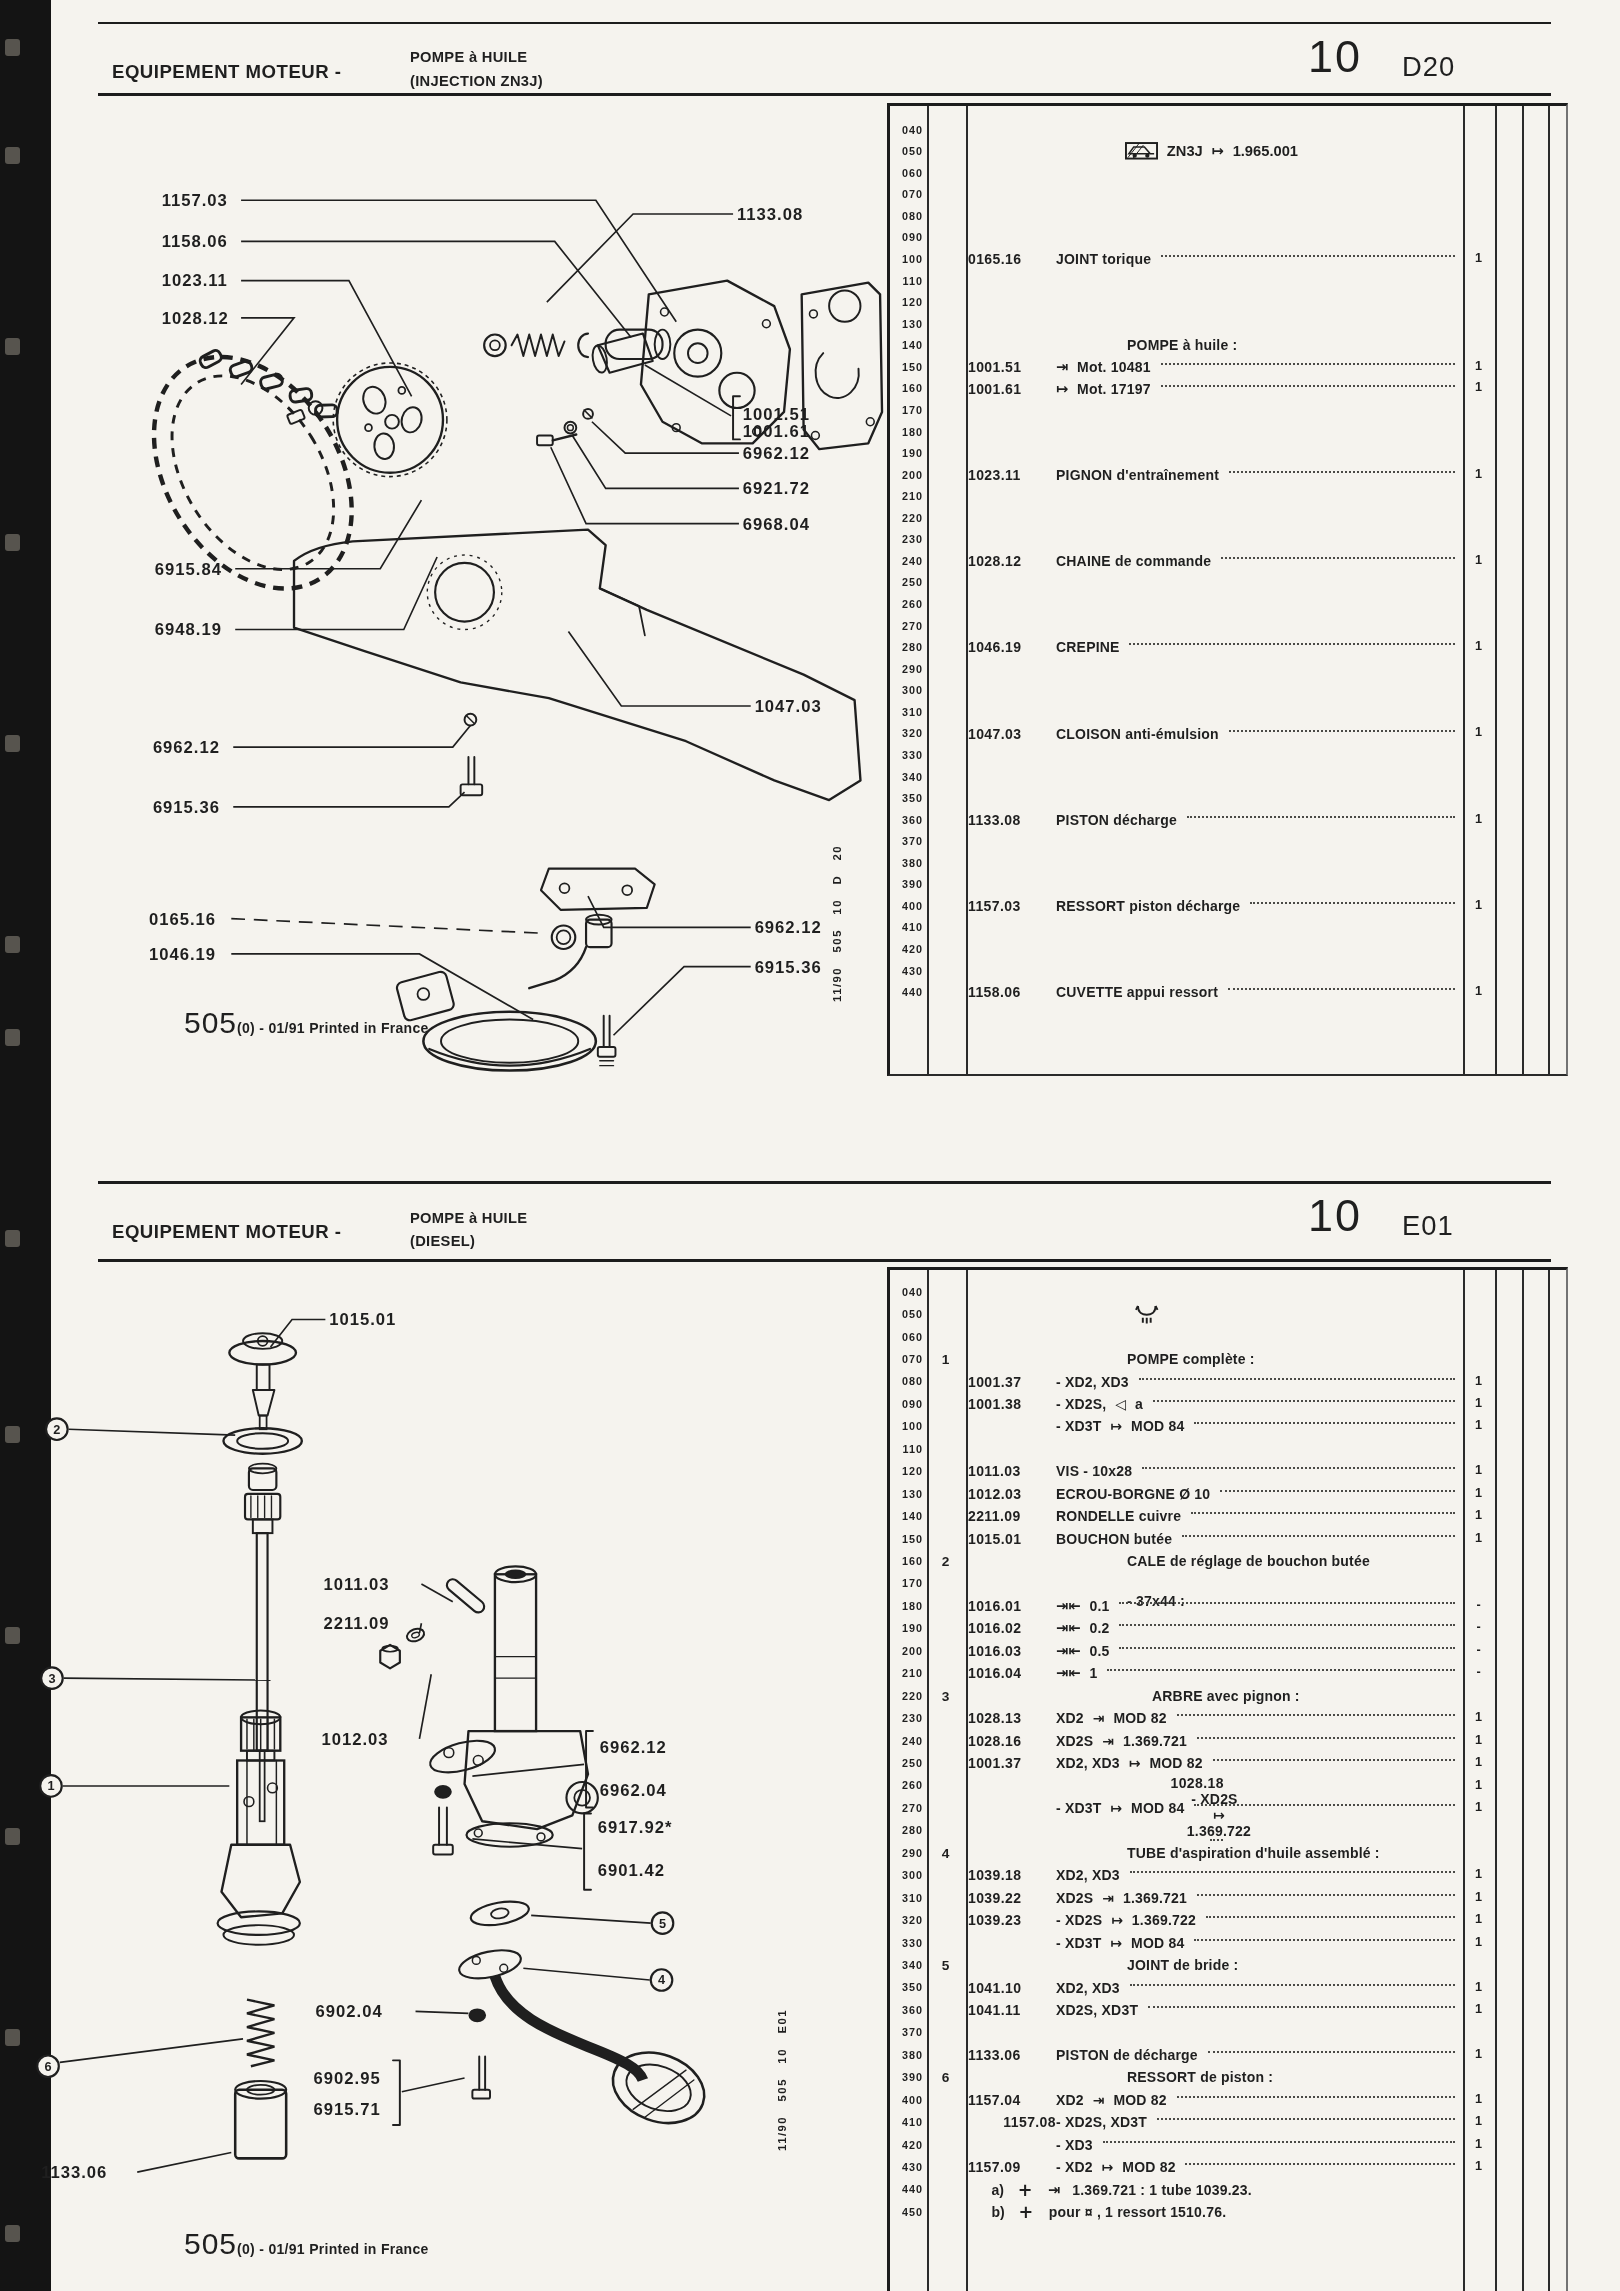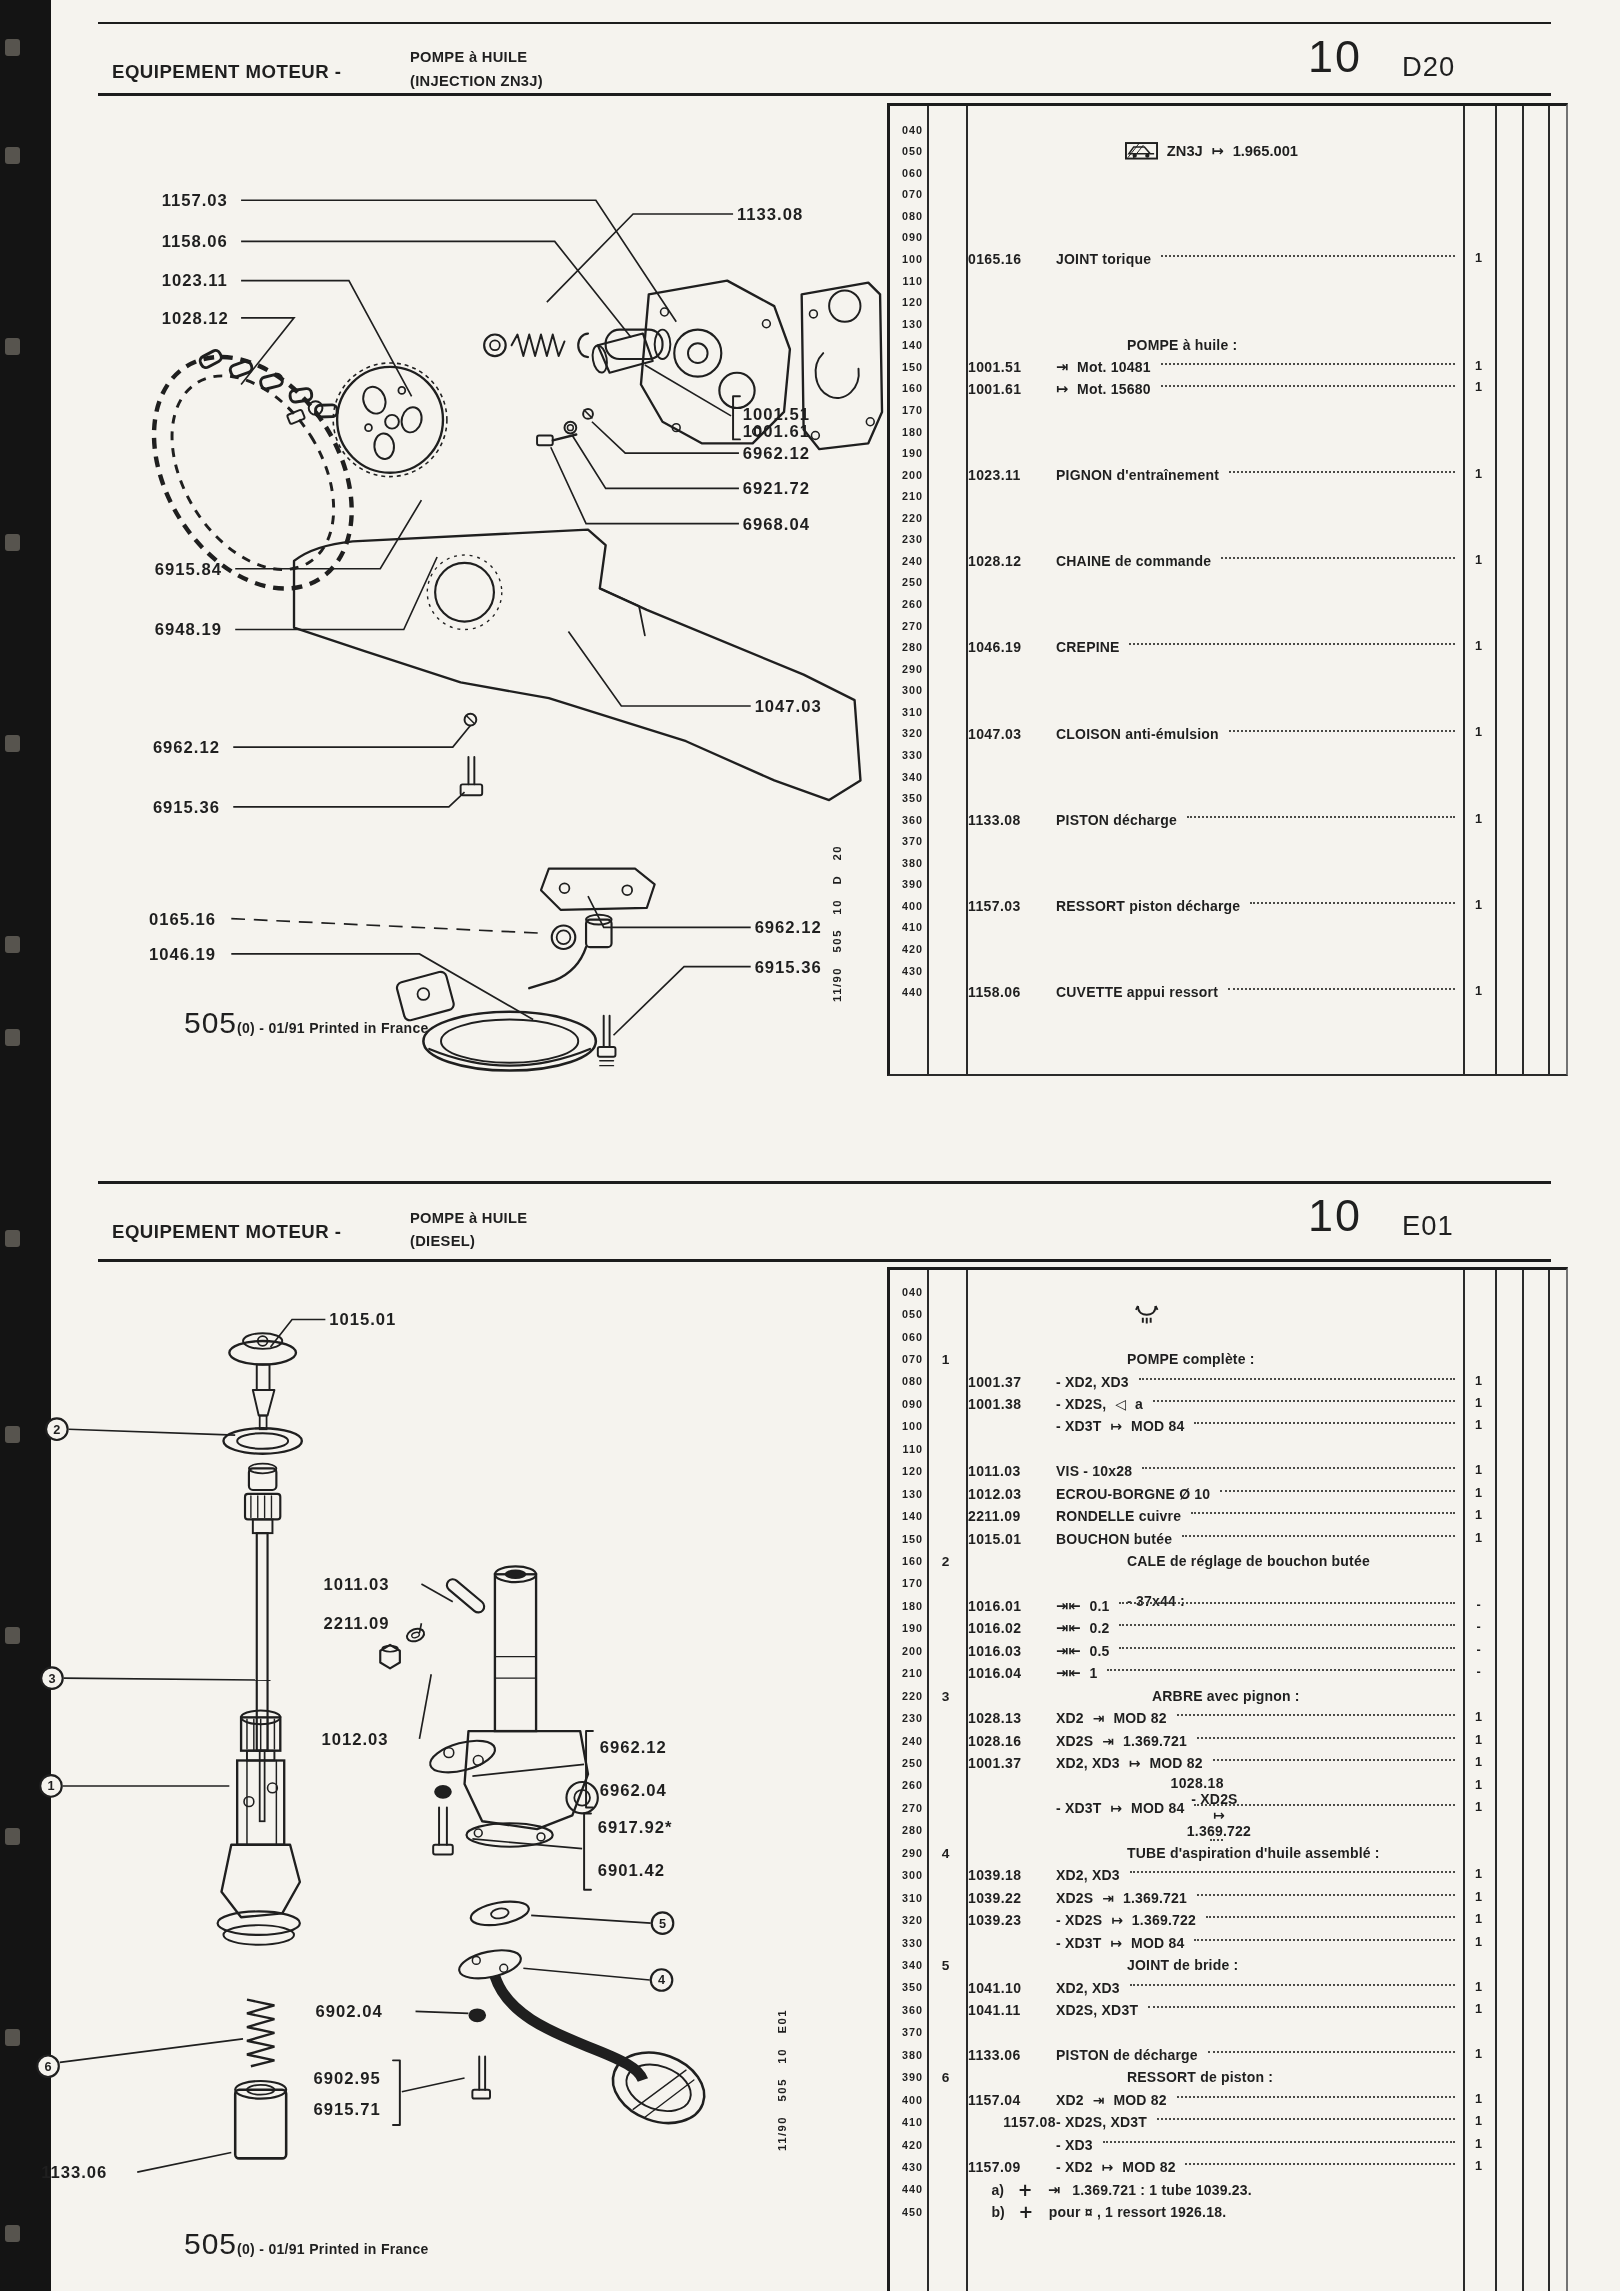--- a/index.html
+++ b/index.html
@@ -152,21 +152,21 @@
       <div class="trow" style="top: 250px;">
         <span class="part">1001.51</span>
         <span class="sy sym">⇥</span>
         <span class="desc">Mot. 10481</span>
         <span class="dots"></span>
       </div>
       <span class="qty" style="position: absolute; left: 573px; top: 253px;">1</span>
       <div class="trow" style="top: 272px;">
         <span class="part">1001.61</span>
         <span class="sy sym">↦</span>
-        <span class="desc">Mot. 15680</span>
+        <span class="desc">Mot. 17197</span>
         <span class="dots"></span>
       </div>
       <span class="qty" style="position: absolute; left: 573px; top: 274px;">1</span>
       <div class="trow" style="top: 358px;">
         <span class="part">1023.11</span>
         <span class="desc">PIGNON d'entraînement</span>
         <span class="dots"></span>
       </div>
       <span class="qty" style="position: absolute; left: 573px; top: 361px;">1</span>
       <div class="trow" style="top: 444px;">
@@ -486,21 +486,21 @@
       <span class="qty" style="position: absolute; left: 573px; top: 889px;">1</span>
       <div class="trow fnrow" style="top: 909px;">
         <span class="fn">a)</span>
         <span class="plus sym">+</span>
         <span class="sy sym">⇥</span>
         <span class="desc">1.369.721 : 1 tube 1039.23.</span>
       </div>
       <div class="trow fnrow" style="top: 931px;">
         <span class="fn">b)</span>
         <span class="plus sym">+</span>
-        <span class="desc">pour ¤ , 1 ressort 1926.18.</span>
+        <span class="desc">pour ¤ , 1 ressort 1510.76.</span>
       </div>
       <div class="note" style="left: 245px; top: 34px;">
         <svg width="23.5" height="21.6" viewBox="0 0 24 22">
           <path d="M3 2 C3 9 8 11 12 11 C16 11 21 9 21 2" fill="none" stroke="#1f1f1f" stroke-width="2"></path>
           <path d="M3 2 L1 6 M21 2 L23 6" stroke="#1f1f1f" stroke-width="2"></path>
           <path d="M8 14 V19 M12 14 V20 M16 14 V19" stroke="#1f1f1f" stroke-width="2"></path>
         </svg>
       </div>
     </div>
 

